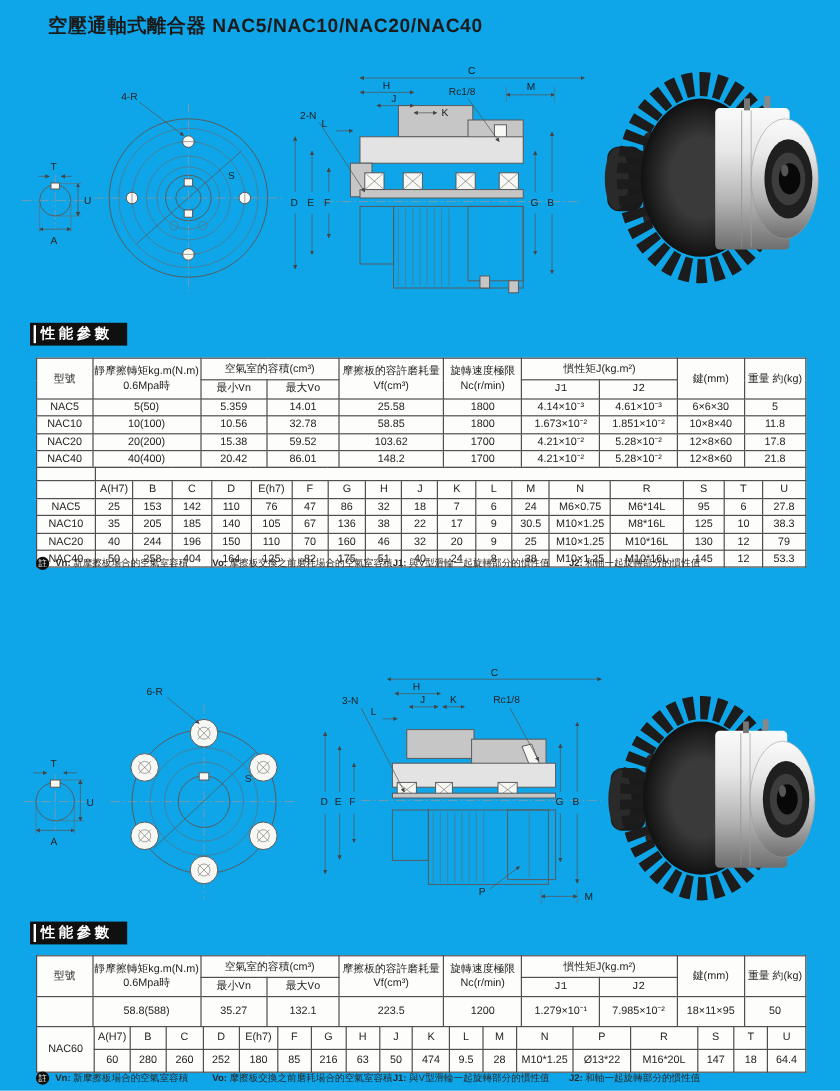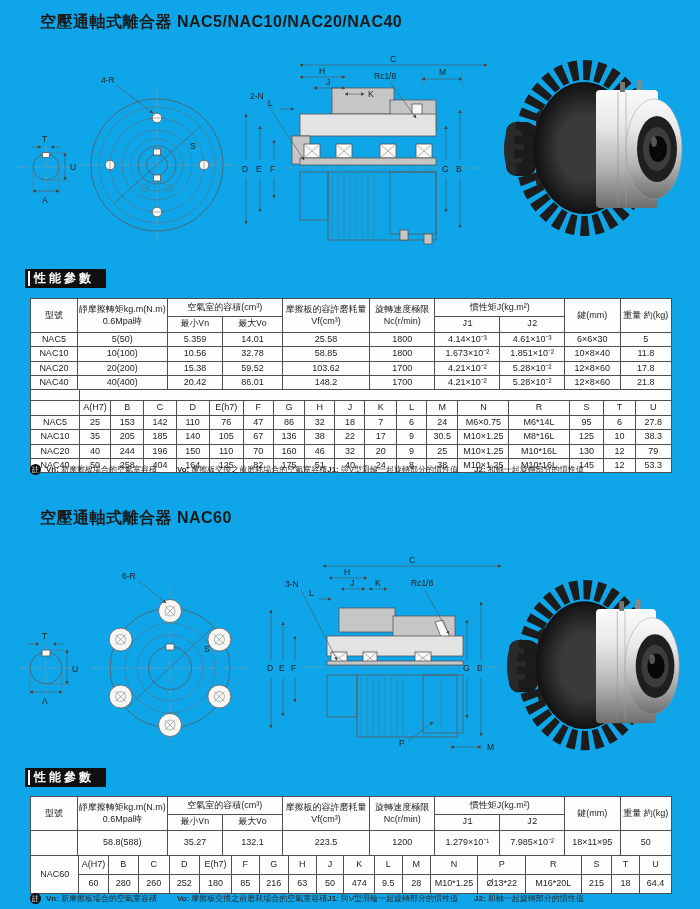--- a/index.html
+++ b/index.html
@@ -435,21 +435,20 @@
   </div>
 
   <div class="note" style="left:30px;top:464px;">
     <span class="nbadge">註</span>
     <span class="nit"><b>Vn:</b><span>新摩擦板場合的空氣室容積</span></span>
     <span class="nit m16"><b>Vo:</b><span>摩擦板交換之前磨耗場合的空氣室容積</span></span>
     <span class="nit m60"><b>J1:</b><span>與V型滑輪一起旋轉部分的慣性值</span></span>
     <span class="nit m14"><b>J2:</b><span>和軸一起旋轉部分的慣性值</span></span>
   </div>
 
-  <div class="title" style="left:40px;top:508px;">空壓通軸式離合器 NAC60</div>
 
   <svg class="dwg" style="left:8px;top:545px;" width="260" height="220" viewBox="0 0 260 220">
     <defs>
       <marker id="arD" viewBox="0 0 10 10" refX="9" refY="5" markerWidth="6" markerHeight="6" orient="auto-start-reverse">
         <path d="M0,0L10,5L0,10z" fill="#444"></path>
       </marker>
     </defs>
     <g>
       <line class="cl" x1="12" y1="123" x2="66" y2="123"></line>
       <line class="cl" x1="38" y1="100" x2="38" y2="148"></line>
@@ -722,21 +721,21 @@
             <td>85</td>
             <td>216</td>
             <td>63</td>
             <td>50</td>
             <td>474</td>
             <td>9.5</td>
             <td>28</td>
             <td class="sm">M10*1.25</td>
             <td class="sm">Ø13*22</td>
             <td>M16*20L</td>
-            <td>215</td>
+            <td>147</td>
             <td>18</td>
             <td>64.4</td>
         </tr>
       </tbody>
     </table>
   </div>
 
   <div class="note" style="left:30px;top:893px;">
     <span class="nbadge">註</span>
     <span class="nit"><b>Vn:</b><span>新摩擦板場合的空氣室容積</span></span>

